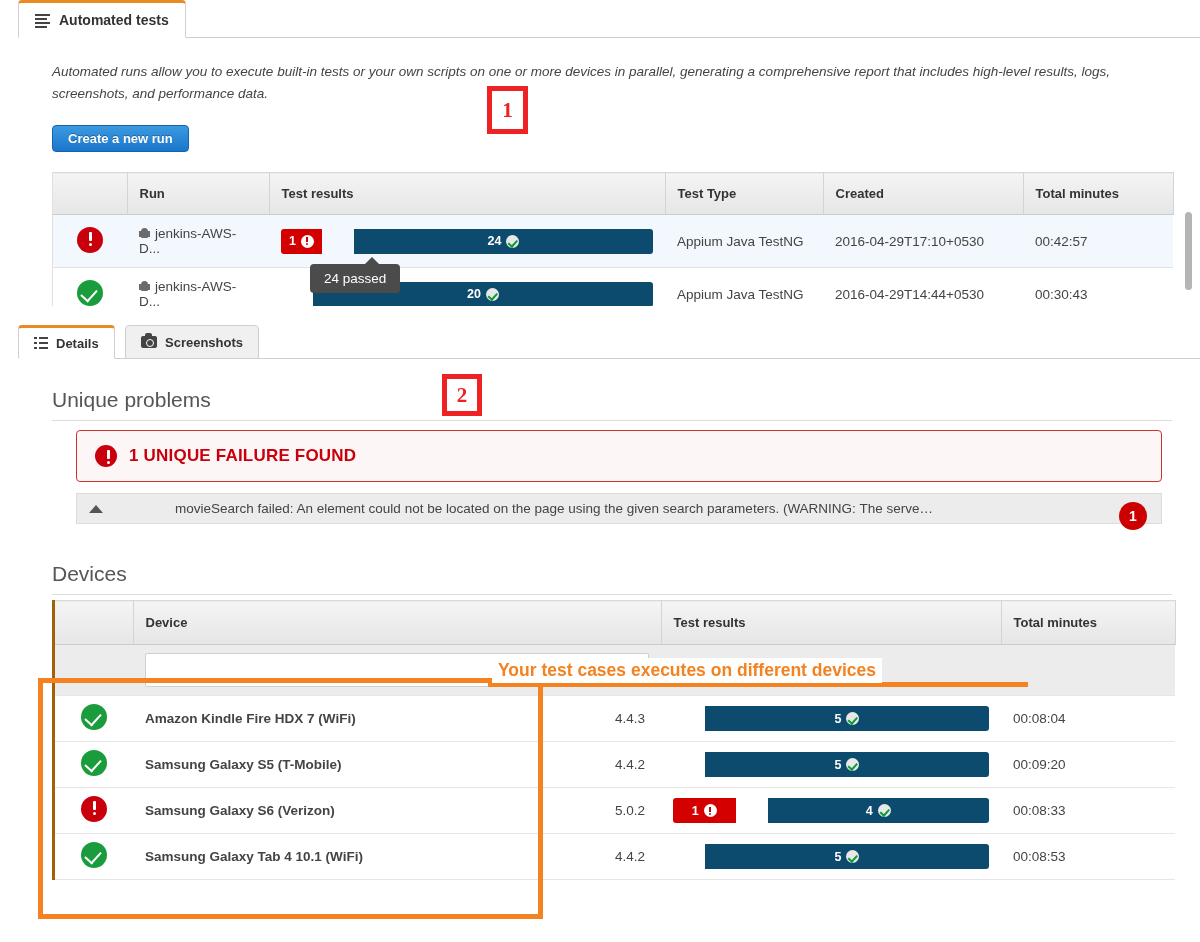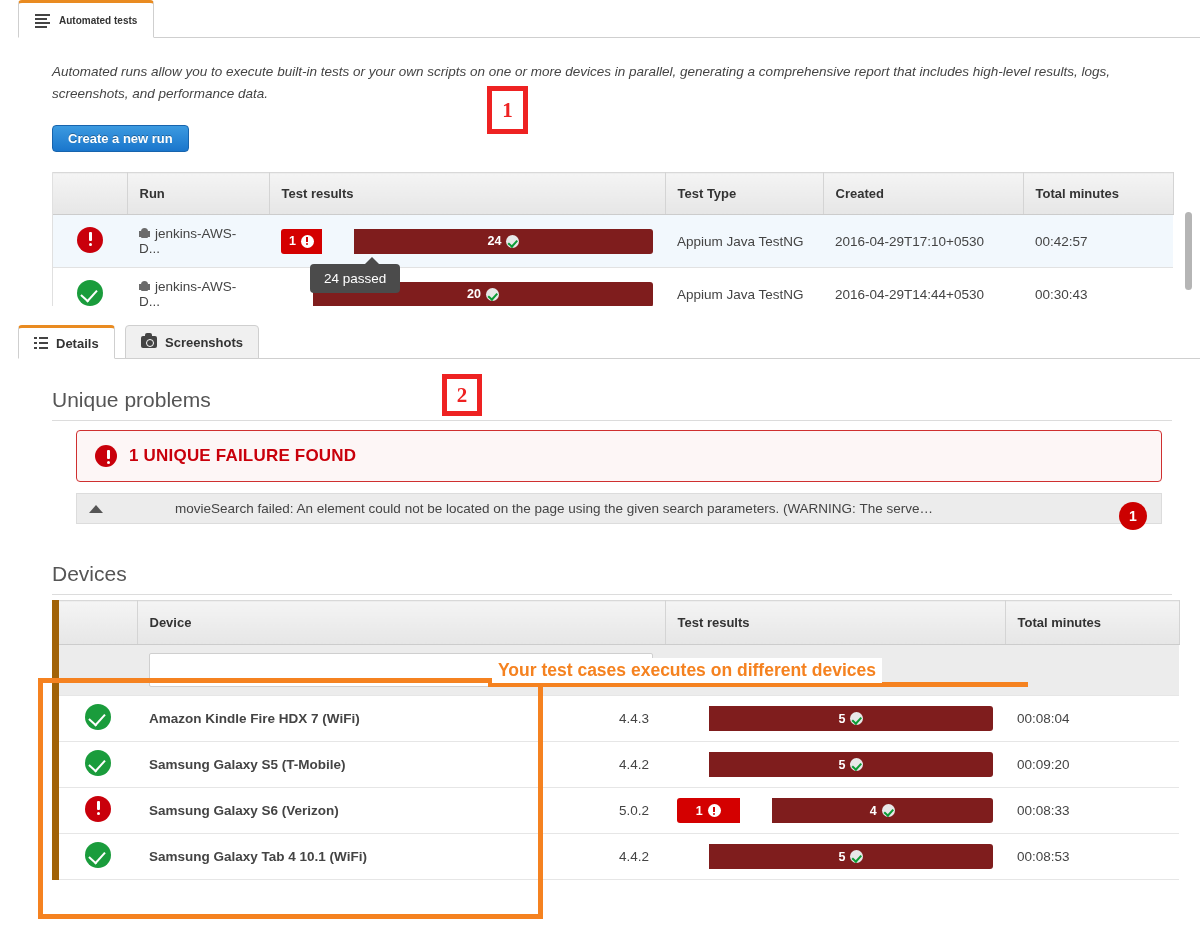--- a/index.html
+++ b/index.html
@@ -18,21 +18,21 @@
     position: absolute; left: 18px; top: 0px; width: 1182px; height: 38px;
   }
   .tabstrip-line {
     position: absolute; left: 0; top: 37px; width: 1182px; height: 1px;
     background: #cfcfcf;
   }
   .tab {
     position: absolute; top: 0px; height: 38px;
     display: flex; align-items: center; gap: 9px;
     padding: 0 16px;
-    font-size: 10px; font-weight: bold; color: #333;
+    font-size: 14px; font-weight: bold; color: #333;
     border: 1px solid #cfcfcf;
     border-radius: 4px 4px 0 0;
     background: #f0f0f0;
     cursor: pointer;
   }
   .tab.active {
     background: #ffffff;
     border-top: 3px solid #e98b21;
     border-bottom: 1px solid #ffffff;
     z-index: 3;
@@ -127,21 +127,21 @@
   .android::after {
     content:""; position:absolute; left:0px; top:4px; width:11px; height:6px;
     border-left:2px solid #6b6b6b; border-right:2px solid #6b6b6b;
     box-sizing: border-box; background: transparent;
   }
 
   
   .bar { display:flex; height:25px; border-radius:3px; overflow:hidden; width:100%; }
   .seg { display:flex; align-items:center; justify-content:center; gap:5px;
          font-size:12.5px; font-weight:bold; color:#fff; }
-  .seg.pass { background:#7f1d1d;margin-left:32px; }
+  .seg.pass { background:#0c4a6e;margin-left:32px; }
   .seg.fail { background:#d40000; }
   .chk { width:13px; height:13px; border-radius:50%; background:#e8e8e8; position:relative; display:inline-block;}
   .chk::after { content:""; position:absolute; left:4px; top:3px; width:3.5px; height:6.5px;
                 border:solid #0b9b35; border-width:0 2px 2px 0; transform:rotate(42deg); }
   .bang { width:13px; height:13px; border-radius:50%; background:#fff; position:relative; display:inline-block;}
   .bang::before { content:""; position:absolute; left:5.6px; top:2.5px; width:2px; height:5px; background:#d40000;}
   .bang::after { content:""; position:absolute; left:5.6px; top:8.5px; width:2px; height:2px; background:#d40000; border-radius:50%;}
 
   
   .tooltip {
@@ -217,21 +217,21 @@
   .badge {
     position:absolute; right:14px; top:8px; width:28px; height:28px;
     border-radius:50%; background:#cc0000; color:#fff;
     display:flex; align-items:center; justify-content:center;
     font-size:14px; font-weight:bold;
   }
 
   
   .devices-wrap {
     position:absolute; left:52px; top:600px; width:1128px;
-    border-left:7px solid #a16207; overflow:hidden;
+    border-left:3px solid #a16207; overflow:hidden;
   }
   table.devgrid { border-collapse: collapse; width:1120px; table-layout:fixed; }
   table.devgrid th {
     background: linear-gradient(#f4f4f4, #e6e6e6);
     border-right:1px solid #d4d4d4; border-bottom:1px solid #cccccc;
     border-top:1px solid #d8d8d8;
     font-size:13px; font-weight:bold; color:#333; text-align:left;
     padding:13px 12px; height:44px;
   }
   table.devgrid td {

